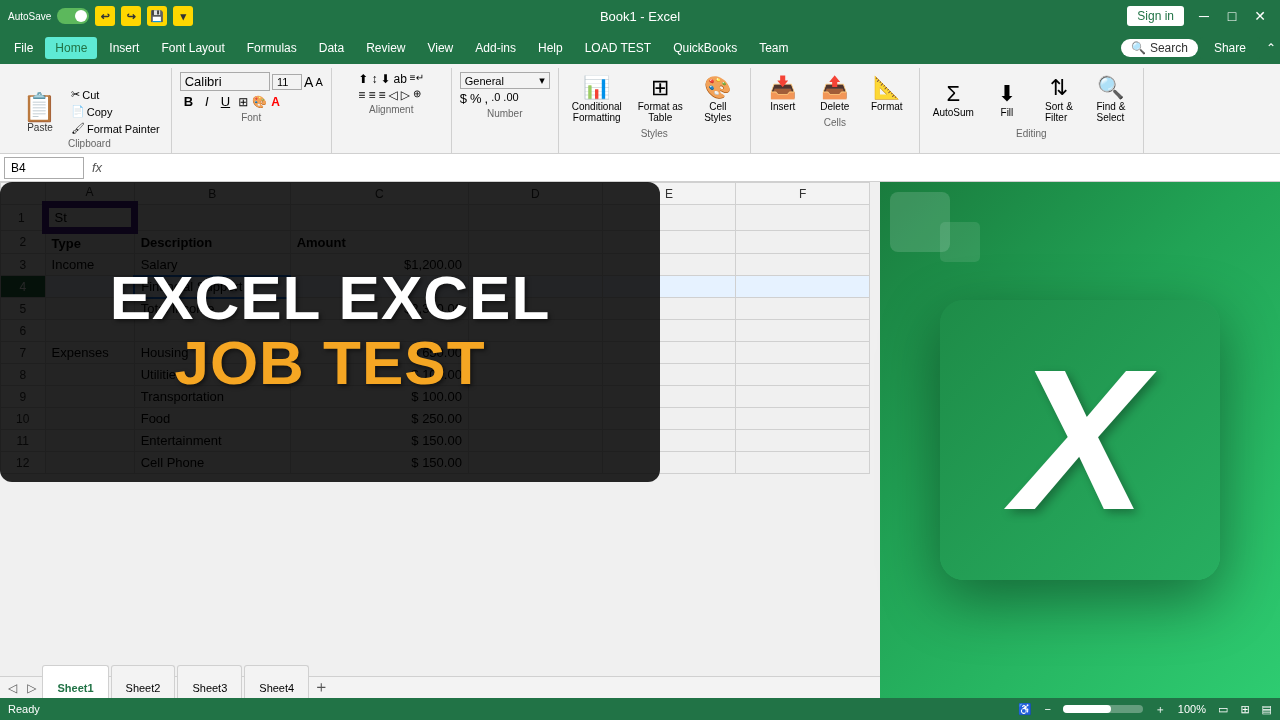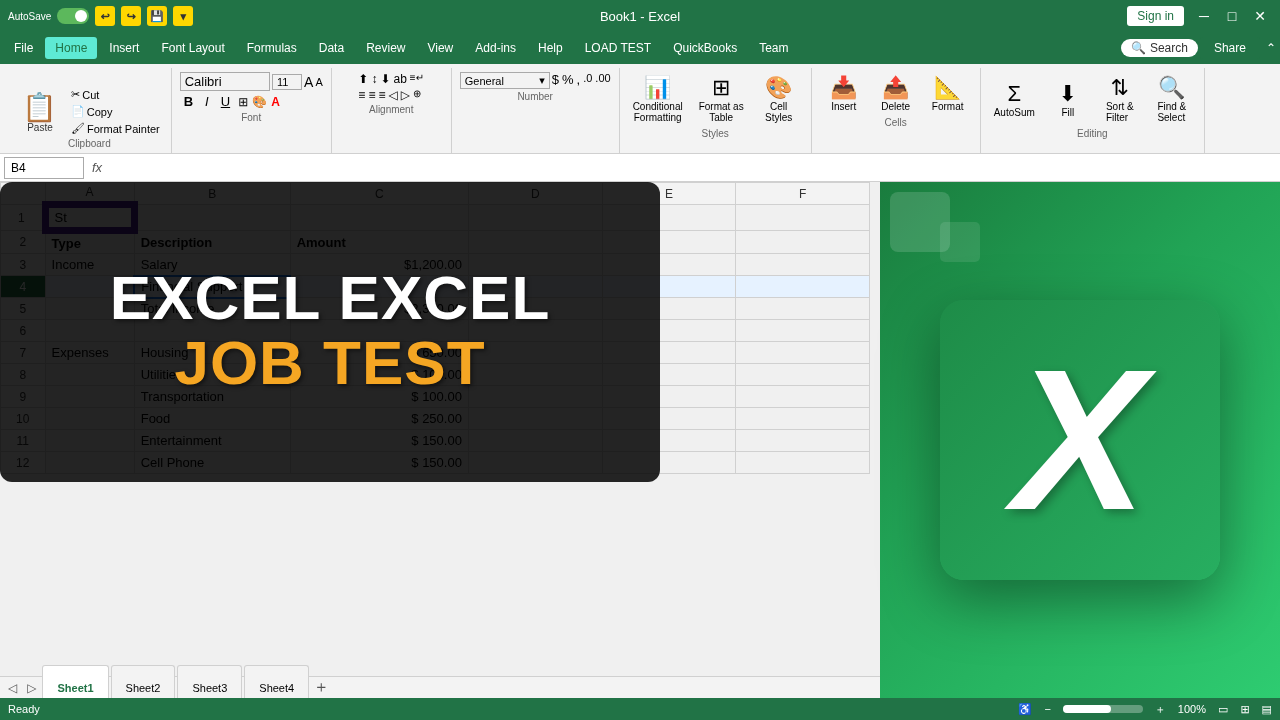--- a/index.html
+++ b/index.html
@@ -267,21 +267,21 @@
         <span style="cursor:pointer;">≡</span>
         <span style="cursor:pointer;">◁</span>
         <span style="cursor:pointer;">▷</span>
         <span style="cursor:pointer;font-size:10px;">⊕</span>
       </div>
     </div>
     <div class="ribbon-group-label">Alignment</div>
   </div>
 
   <div class="ribbon-group" style="min-width:100px;">
-    <div style="display:flex;flex-direction:row;gap:2px;text-align:right;">
+    <div style="display:flex;flex-direction:column;gap:2px;text-align:right;">
       <div class="num-format-box">
         <span>General</span>
         <span>▾</span>
       </div>
       <div style="display:flex;gap:3px;">
         <span style="cursor:pointer;font-size:13px;">$</span>
         <span style="cursor:pointer;font-size:13px;">%</span>
         <span style="cursor:pointer;font-size:13px;">,</span>
         <span style="cursor:pointer;font-size:11px;">.0</span>
         <span style="cursor:pointer;font-size:11px;">.00</span>

